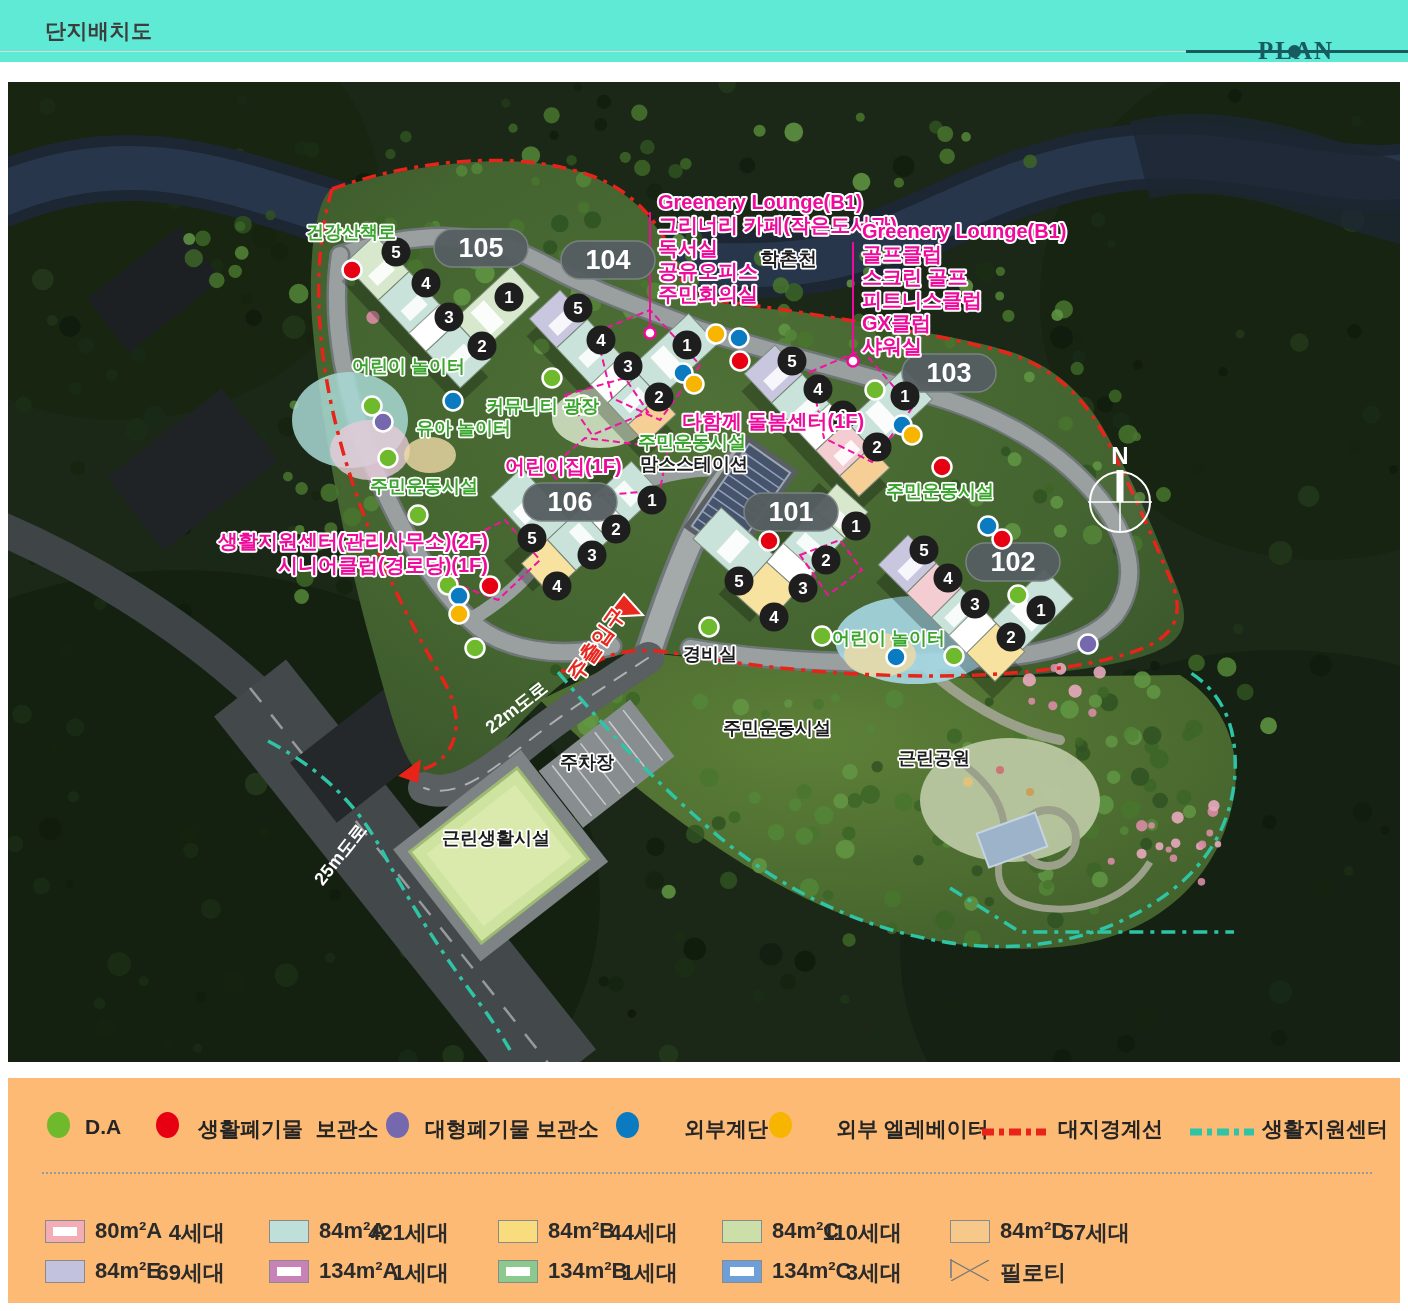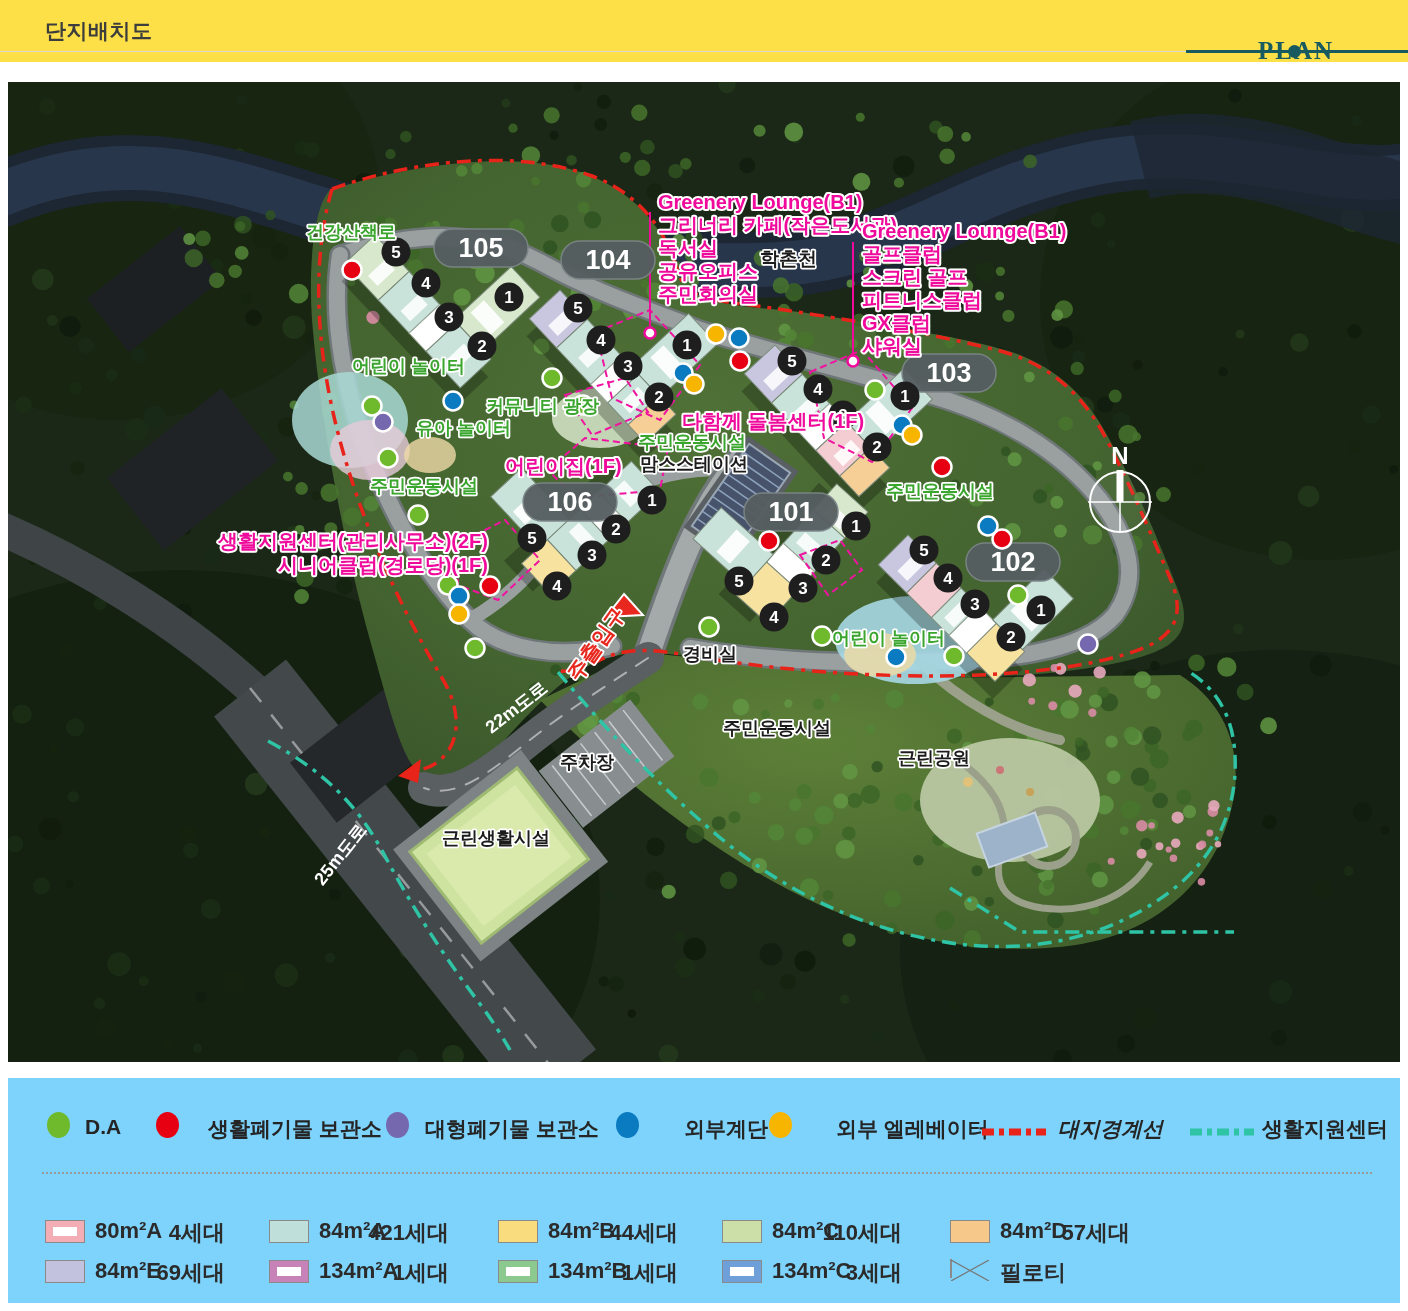--- a/index.html
+++ b/index.html
@@ -1,37 +1,37 @@
 <!DOCTYPE html>
 <html><head>
 <meta charset="utf-8">
 <style>
   html,body{margin:0;padding:0;background:#ffffff;}
   body{width:1408px;height:1311px;position:relative;font-family:"Liberation Sans",sans-serif;}
   
-  .header{position:absolute;top:0;left:0;width:1408px;height:62px;background:#fde047;}
+  .header{position:absolute;top:0;left:0;width:1408px;height:62px;background:#5eead4;}
   .header-title{position:absolute;left:45px;top:17px;font-size:21px;font-weight:bold;color:#3d3d3d;letter-spacing:0.5px;}
   .plan-tab{position:absolute;left:1236px;top:13px;width:120px;text-align:center;
             font-family:"Liberation Serif",serif;font-size:25px;font-weight:bold;color:#175a60;letter-spacing:2px;margin-top:24px;}
   .header-line-gray{position:absolute;top:51px;left:0;width:1186px;height:1px;background:#d9d9d9;}
   .header-line-teal{position:absolute;top:50px;left:1186px;width:222px;height:3px;background:#175a60;}
   .header-line-dot{position:absolute;top:45px;left:1288px;width:13px;height:13px;border-radius:50%;background:#175a60;}
   
   .map-wrap{position:absolute;top:82px;left:8px;width:1392px;height:980px;background:#1b2817;overflow:hidden;}
   svg text{font-family:"Liberation Sans",sans-serif;}
   .halo{paint-order:stroke;stroke:#ffffff;stroke-linejoin:round;font-weight:bold;}
   .t-green{fill:#3aa62e;stroke-width:3.5px;font-size:18px;}
   .t-black{fill:#1c1c1c;stroke-width:3.5px;font-size:18px;}
   .t-pink{fill:#ef0a9c;stroke-width:4px;font-size:20px;}
   .t-red{fill:#e8281e;stroke-width:3.5px;font-size:21px;}
   .t-white{fill:#ffffff;font-weight:bold;font-size:18px;}
   .badge-txt{fill:#ffffff;font-weight:bold;font-size:27px;}
   .circ-txt{fill:#ffffff;font-weight:bold;font-size:17px;}
   
-  .legend-panel{position:absolute;top:1078px;left:8px;width:1392px;height:225px;background:#7dd3fc;}
+  .legend-panel{position:absolute;top:1078px;left:8px;width:1392px;height:225px;background:#fdba74;}
   .lg-dot{position:absolute;width:23px;height:26px;border-radius:50%;}
   .lg-label{position:absolute;font-size:21px;font-weight:bold;color:#252525;white-space:nowrap;top:37px;}
   .lg-dash{position:absolute;top:44px;width:64px;height:8px;}
   .lg-sep{position:absolute;left:34px;top:94px;width:1330px;border-top:2px dotted #9a9a9a;}
   .unit-item{position:absolute;height:26px;margin-top:12px;}
   .unit-swatch{position:absolute;left:0;top:0;width:40px;height:23px;border:1px solid #8a8a8a;box-sizing:border-box;}
   .unit-swatch .inner{position:absolute;left:7px;top:6px;right:7px;bottom:6px;background:#fff;}
   .unit-name{position:absolute;left:50px;top:-2px;font-size:22px;font-weight:bold;color:#2b2b2b;white-space:nowrap;}
   .unit-count{position:absolute;left:88px;top:-2px;width:92px;text-align:right;font-size:22px;font-weight:bold;color:#2b2b2b;white-space:nowrap;}
   .total-box{position:absolute;left:1158px;top:128px;width:194px;height:62px;background:#fdfdfd;border:2px solid #1c5b5e;
@@ -1059,33 +1059,33 @@
     <text x="862" y="353" class="halo t-pink">샤워실</text>
   </g>
 </svg>
 </div>
 
 <div class="legend-panel">
 
   <span class="lg-dot" style="left:39px;top:34px;background:#6fb92c;"></span>
   <span class="lg-label" style="left:77px;">D.A</span>
   <span class="lg-dot" style="left:148px;top:34px;background:#e60012;"></span>
-  <span class="lg-label" style="left:200px;">생활폐기물 보관소</span>
+  <span class="lg-label" style="left:190px;font-family:Liberation Mono, monospace;">생활폐기물 보관소</span>
   <span class="lg-dot" style="left:378px;top:34px;background:#7668ae;"></span>
   <span class="lg-label" style="left:417px;">대형폐기물 보관소</span>
   <span class="lg-dot" style="left:608px;top:34px;background:#0b7bc1;"></span>
   <span class="lg-label" style="left:676px;">외부계단</span>
   <span class="lg-dot" style="left:761px;top:34px;background:#f7b500;"></span>
   <span class="lg-label" style="left:800px;margin-left:28px;">외부 엘레베이터</span>
   <span class="lg-dash" style="left:974px;">
     <svg width="64" height="8">
         <line x1="0" y1="4" x2="64" y2="4" stroke="#e8231a" stroke-width="7" stroke-dasharray="12 5 5 5"></line>
       </svg>
   </span>
-  <span class="lg-label" style="left:1050px;font-style:italic;">대지경계선</span>
+  <span class="lg-label" style="left:1050px;">대지경계선</span>
   <span class="lg-dash" style="left:1182px;">
     <svg width="64" height="8">
         <line x1="0" y1="4" x2="64" y2="4" stroke="#2ec4a5" stroke-width="7" stroke-dasharray="12 5 5 5"></line>
       </svg>
   </span>
   <span class="lg-label" style="left:1254px;">생활지원센터</span>
 
   <div class="lg-sep"></div>
 
   <div class="unit-item" style="left:37px;top:130px;">

